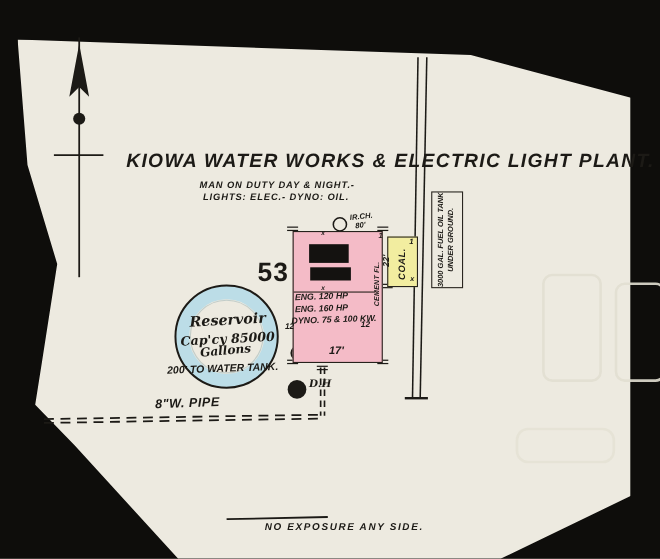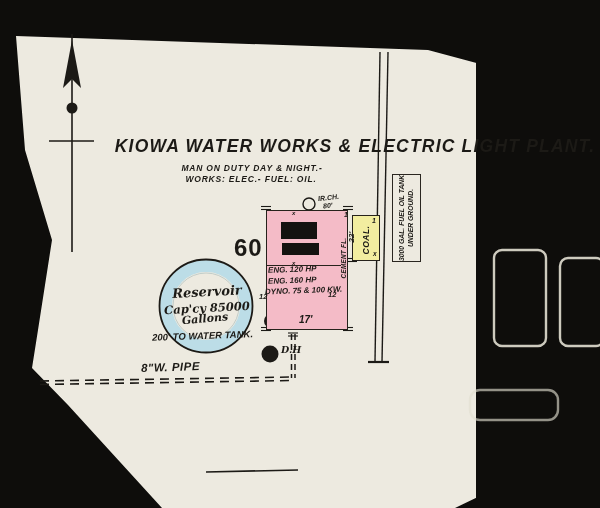--- a/index.html
+++ b/index.html
@@ -1,21 +1,21 @@
 <!DOCTYPE html>
 <html style="--background: #0e0d0b; --paper: #edeae0; --ink: #1c1a16; --building: #f4bbc7; --coal: #f2eda0; --water: #bcdde7; --ghost: #e2dfd2;"><head>
 <meta charset="utf-8">
 <style>
   html,body{margin:0;padding:0;}
   body{
     width:600px;height:508px;overflow:hidden;
     background:var(--background,#0e0d0b);
     font-family:"Liberation Sans",sans-serif;
   }
-  #stage{position:relative;width:476px;height:508px;}
+  #stage{position:relative;width:573px;height:508px;}
   #paper{
     position:absolute;inset:0;
     background:var(--paper,#edeae0);
     clip-path:polygon(16px 36px,428px 50px,600px 96px,600px 438px,455px 508px,162px 508px,68px 405px,32px 368px,38px 330px,52px 240px,25px 150px);
   }
   #overlay{position:absolute;inset:0;pointer-events:none;}
   .ink{stroke:var(--ink,#1c1a16);}
   .lbl{
     position:absolute;color:var(--ink,#1c1a16);
     font-style:italic;font-weight:600;white-space:nowrap;line-height:1.05;
@@ -128,23 +128,23 @@
   <div id="coal"></div>
 
   <div id="fuelbox"></div>
   <div id="fueltext" class="lbl">
     <div>3000 GAL. FUEL OIL TANK</div>
     <div>UNDER GROUND.</div>
   </div>
 
   <div class="lbl" style="left:355px;top:137px;transform:translateX(-50%);font-size:17.5px;letter-spacing:1.2px;">KIOWA WATER WORKS &amp; ELECTRIC LIGHT PLANT.</div>
   <div class="lbl" style="left:252px;top:164px;transform:translateX(-50%);font-size:8.5px;letter-spacing:.8px;">MAN ON DUTY DAY &amp; NIGHT.-</div>
-  <div class="lbl" style="left:251px;top:175px;transform:translateX(-50%);font-size:8.5px;letter-spacing:.8px;">WORKS: ELEC.- FUEL: OIL.</div>
+  <div class="lbl" style="left:251px;top:175px;transform:translateX(-50%);font-size:8.5px;letter-spacing:.8px;">LIGHTS: ELEC.- DYNO: OIL.</div>
 
-  <div class="lbl" style="left:234px;top:235px;font-size:24px;font-weight:700;font-style:normal;letter-spacing:1px;">60</div>
+  <div class="lbl" style="left:234px;top:235px;font-size:24px;font-weight:700;font-style:normal;letter-spacing:1px;">53</div>
 
   <div class="lbl serif" style="left:207px;top:292px;transform:translate(-50%,-50%) rotate(-3deg);font-size:13px;">Reservoir</div>
   <div class="lbl serif" style="left:207px;top:308px;transform:translate(-50%,-50%) rotate(-3deg);font-size:11.5px;">Cap'cy 85000</div>
   <div class="lbl serif" style="left:205px;top:319px;transform:translate(-50%,-50%) rotate(-5deg);font-size:11px;">Gallons</div>
   <div class="lbl" style="left:152px;top:331px;font-size:9.5px;transform:rotate(-2deg);">200' TO WATER TANK.</div>
 
   <div class="lbl" style="left:268px;top:266px;font-size:8px;transform:rotate(-2deg);">ENG. 120 HP</div>
   <div class="lbl" style="left:268px;top:276.5px;font-size:8px;transform:rotate(-2deg);">ENG. 160 HP</div>
   <div class="lbl" style="left:265px;top:287px;font-size:8px;transform:rotate(-2deg);">DYNO. 75 &amp; 100 KW.</div>
   <div class="lbl" style="left:259px;top:293px;font-size:7.5px;">12</div>
@@ -158,14 +158,15 @@
   <div class="lbl" style="left:292px;top:210px;font-size:6px;">x</div>
   <div class="lbl" style="left:292px;top:260px;font-size:6px;">x</div>
 
   <div class="lbl vert" style="left:366px;top:240px;font-size:8.5px;letter-spacing:.5px;">COAL.</div>
   <div class="lbl" style="left:372px;top:217px;font-size:7px;">1</div>
   <div class="lbl" style="left:373px;top:251px;font-size:6.5px;">x</div>
 
   <div class="lbl serif" style="left:281px;top:345px;font-size:9.5px;">D.H</div>
   <div class="lbl" style="left:141px;top:361px;font-size:11.5px;letter-spacing:.5px;transform:rotate(-2deg);">8"W. PIPE</div>
 
+  <div class="lbl" style="left:313px;top:475px;transform:translateX(-50%);font-size:9px;letter-spacing:1.5px;">NO EXPOSURE ANY SIDE.</div>
 
 </div>
 
 </body></html>

